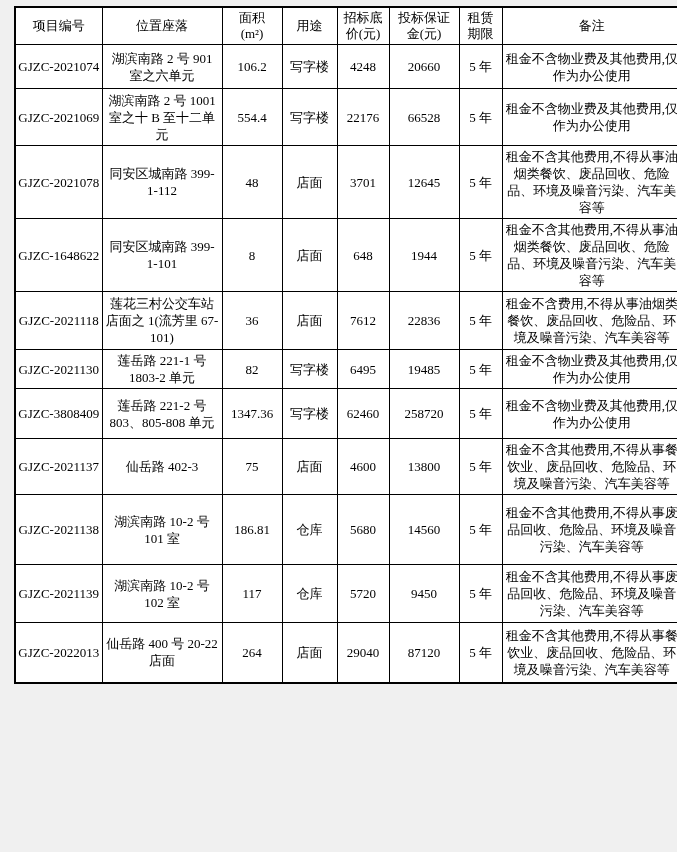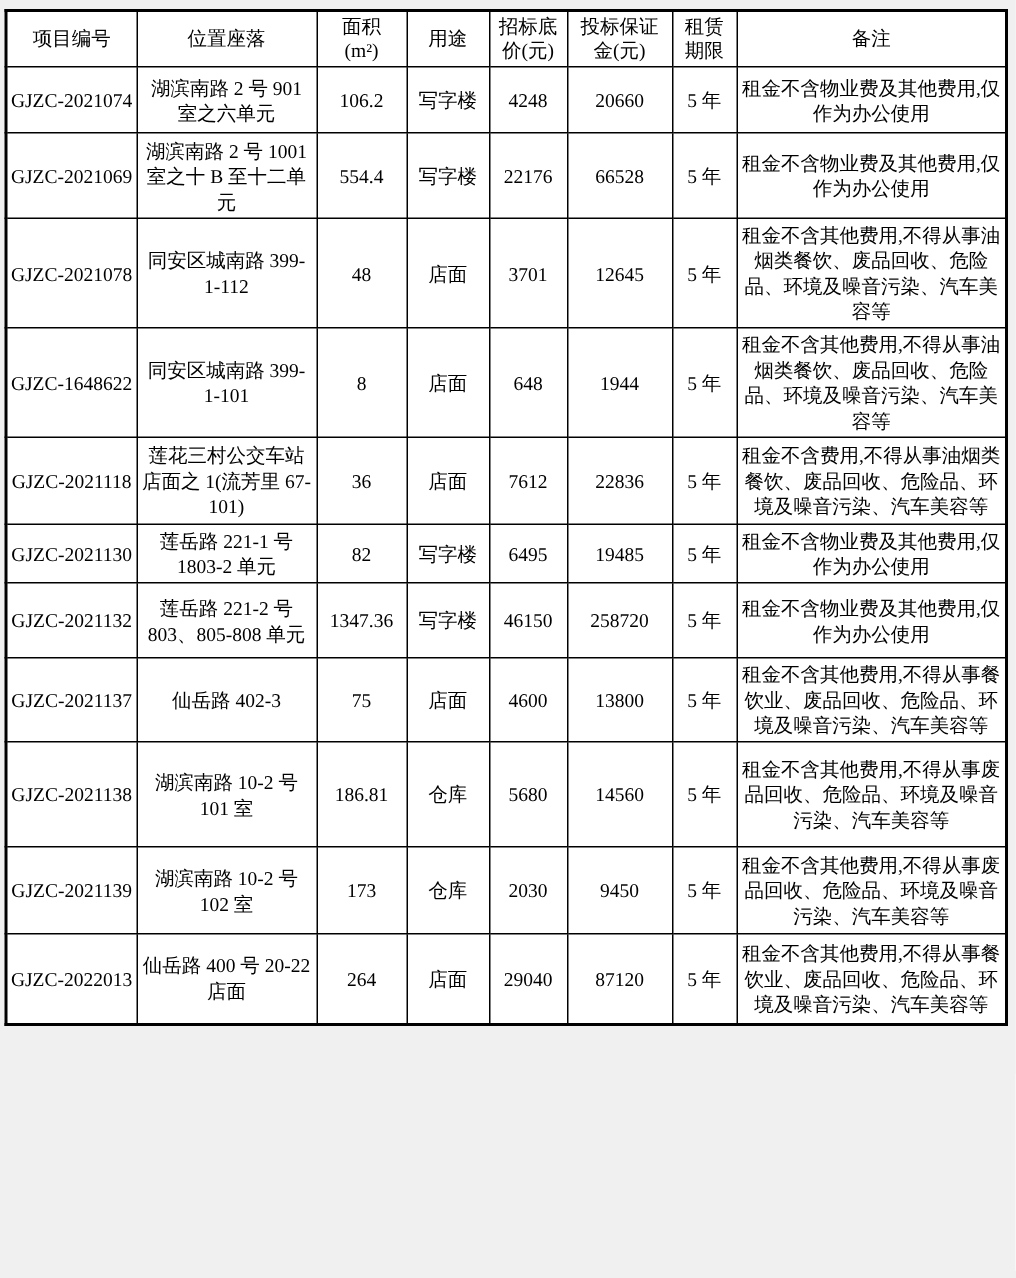--- a/index.html
+++ b/index.html
@@ -6,21 +6,21 @@
     margin: 0;
     padding: 0;
     background: #f0f0f0;
     color: #000;
     font-family: "Liberation Serif", "DejaVu Serif", serif;
   }
   .page {
     width: 677px;
     height: 716px;
     box-sizing: border-box;
-    padding: 6px 0 0 3px;
+    padding: 6px 0 0 14px;
     overflow: hidden;
   }
   table.lease-table {
     border-collapse: collapse;
     table-layout: fixed;
     background: #ffffff;
     border: 2px solid #000;
     width: 667px;
   }
   table.lease-table th,
@@ -127,25 +127,25 @@
           <td class="col-code">GJZC-2021130</td>
           <td class="col-location">莲岳路 221-1 号 1803-2 单元</td>
           <td class="col-area">82</td>
           <td class="col-use">写字楼</td>
           <td class="col-base_price">6495</td>
           <td class="col-deposit">19485</td>
           <td class="col-term">5 年</td>
           <td class="col-remarks">租金不含物业费及其他费用,仅作为办公使用</td>
         </tr>
         <tr style="height: 50px;">
-          <td class="col-code">GJZC-2021132</td>
+          <td class="col-code">GJZC-3808409</td>
           <td class="col-location">莲岳路 221-2 号 803、805-808 单元</td>
           <td class="col-area">1347.36</td>
           <td class="col-use">写字楼</td>
-          <td class="col-base_price">46150</td>
+          <td class="col-base_price">62460</td>
           <td class="col-deposit">258720</td>
           <td class="col-term">5 年</td>
           <td class="col-remarks">租金不含物业费及其他费用,仅作为办公使用</td>
         </tr>
         <tr style="height: 55px;">
           <td class="col-code">GJZC-2021137</td>
           <td class="col-location">仙岳路 402-3</td>
           <td class="col-area">75</td>
           <td class="col-use">店面</td>
           <td class="col-base_price">4600</td>
@@ -159,23 +159,23 @@
           <td class="col-area">186.81</td>
           <td class="col-use">仓库</td>
           <td class="col-base_price">5680</td>
           <td class="col-deposit">14560</td>
           <td class="col-term">5 年</td>
           <td class="col-remarks">租金不含其他费用,不得从事废品回收、危险品、环境及噪音污染、汽车美容等</td>
         </tr>
         <tr style="height: 58px;">
           <td class="col-code">GJZC-2021139</td>
           <td class="col-location">湖滨南路 10-2 号 102 室</td>
-          <td class="col-area">173</td>
+          <td class="col-area">117</td>
           <td class="col-use">仓库</td>
-          <td class="col-base_price">2030</td>
+          <td class="col-base_price">5720</td>
           <td class="col-deposit">9450</td>
           <td class="col-term">5 年</td>
           <td class="col-remarks">租金不含其他费用,不得从事废品回收、危险品、环境及噪音污染、汽车美容等</td>
         </tr>
         <tr style="height: 60px;">
           <td class="col-code">GJZC-2022013</td>
           <td class="col-location">仙岳路 400 号 20-22 店面</td>
           <td class="col-area">264</td>
           <td class="col-use">店面</td>
           <td class="col-base_price">29040</td>

